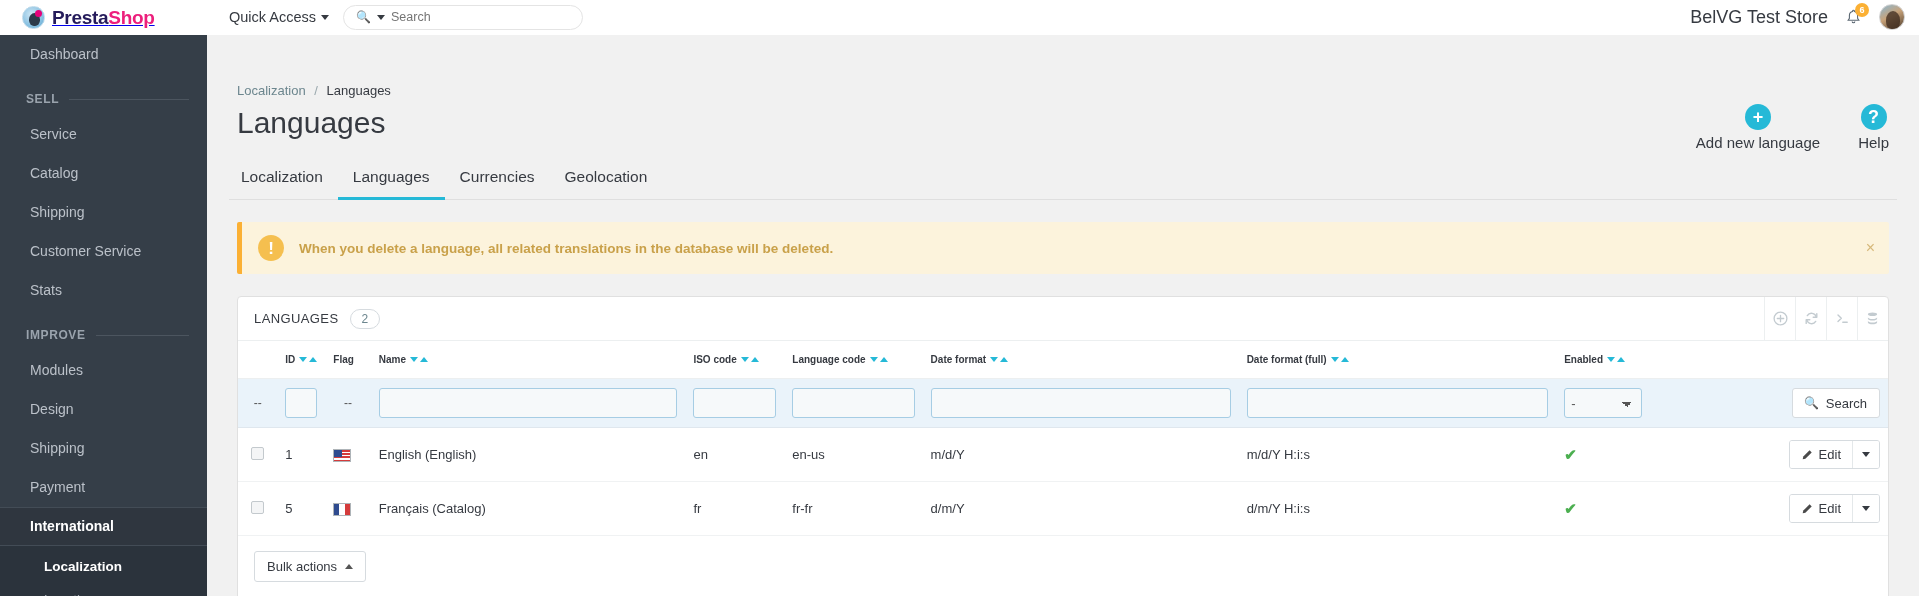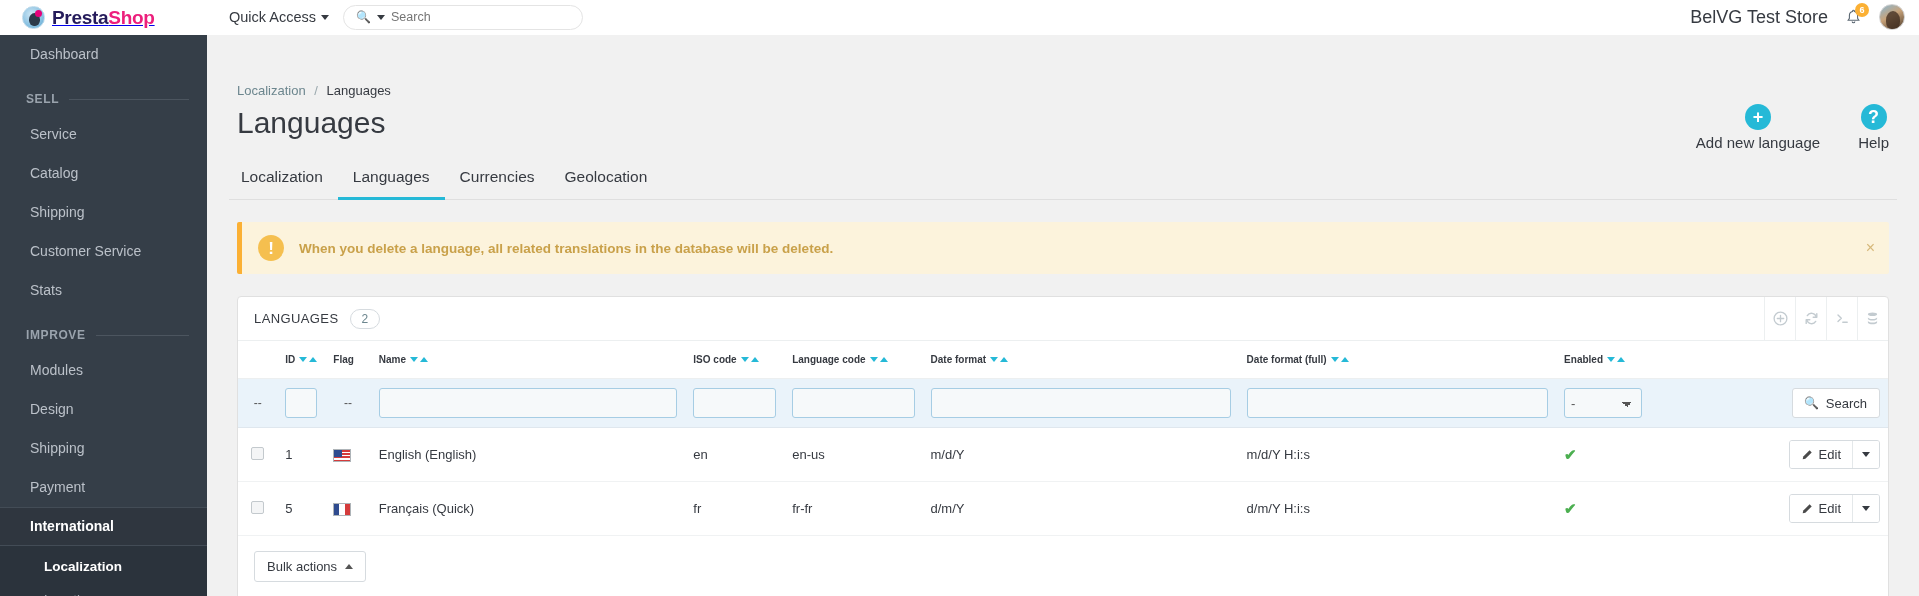--- a/index.html
+++ b/index.html
@@ -501,21 +501,21 @@
                       <i class="caret-down"></i>
                     </span>
                 </span>
               </td>
             </tr>
 
             <tr class="data-row">
               <td class="cell" style="text-align:center"><span class="chk"></span></td>
               <td class="cell">5</td>
               <td class="cell"><span class="flag flag-fr"></span></td>
-              <td class="cell">Français (Quick)</td>
+              <td class="cell">Français (Catalog)</td>
               <td class="cell">fr</td>
               <td class="cell">fr-fr</td>
               <td class="cell">d/m/Y</td>
               <td class="cell">d/m/Y H:i:s</td>
               <td class="cell"><span class="check">✔</span></td>
               <td class="cell" style="text-align:right">
                 <span class="edit-btn-group">
                   <span class="edit-btn">
                     <svg width="12" height="12" viewBox="0 0 12 12">
                         <path d="M8.6 1.3l2.1 2.1-6.3 6.3-2.7.6.6-2.7z" fill="#4a4a4a"></path>

